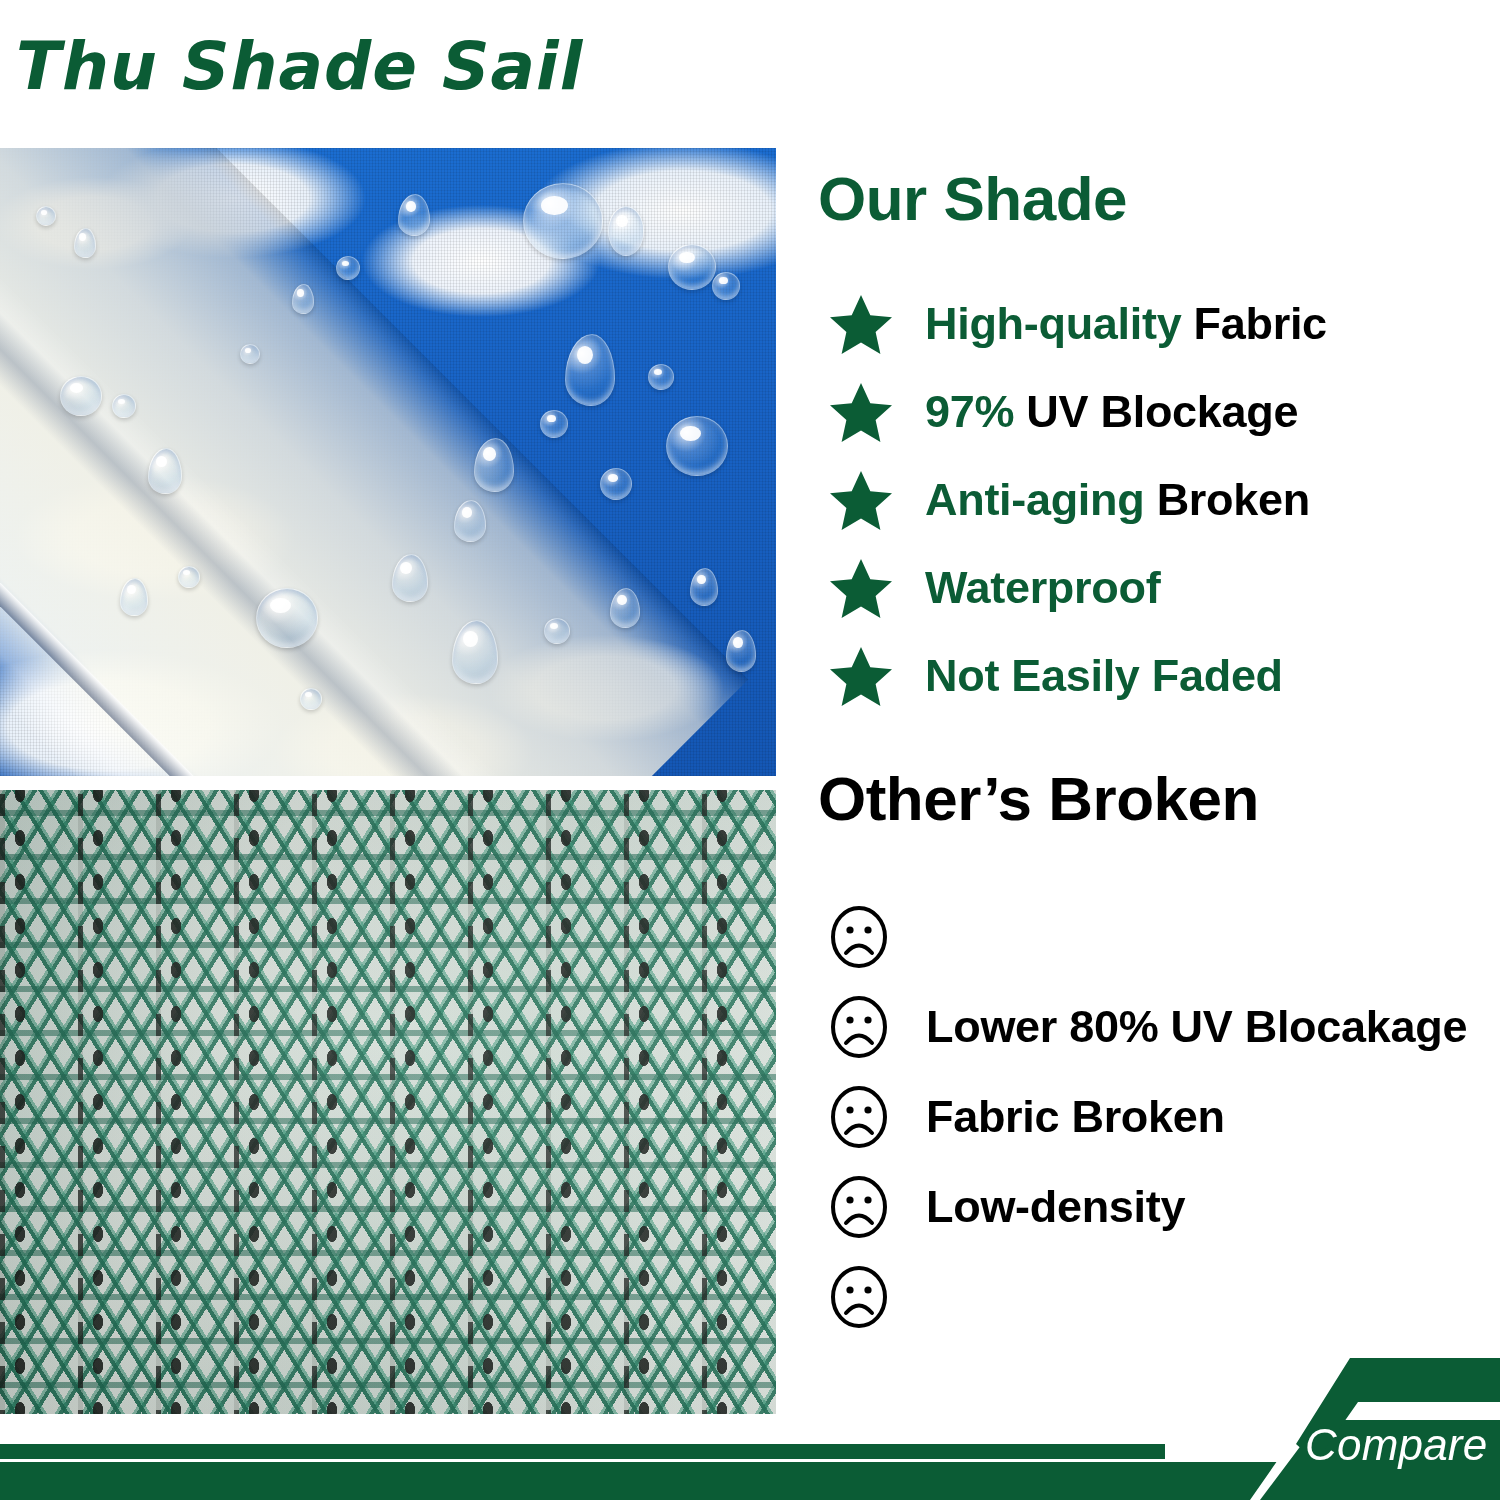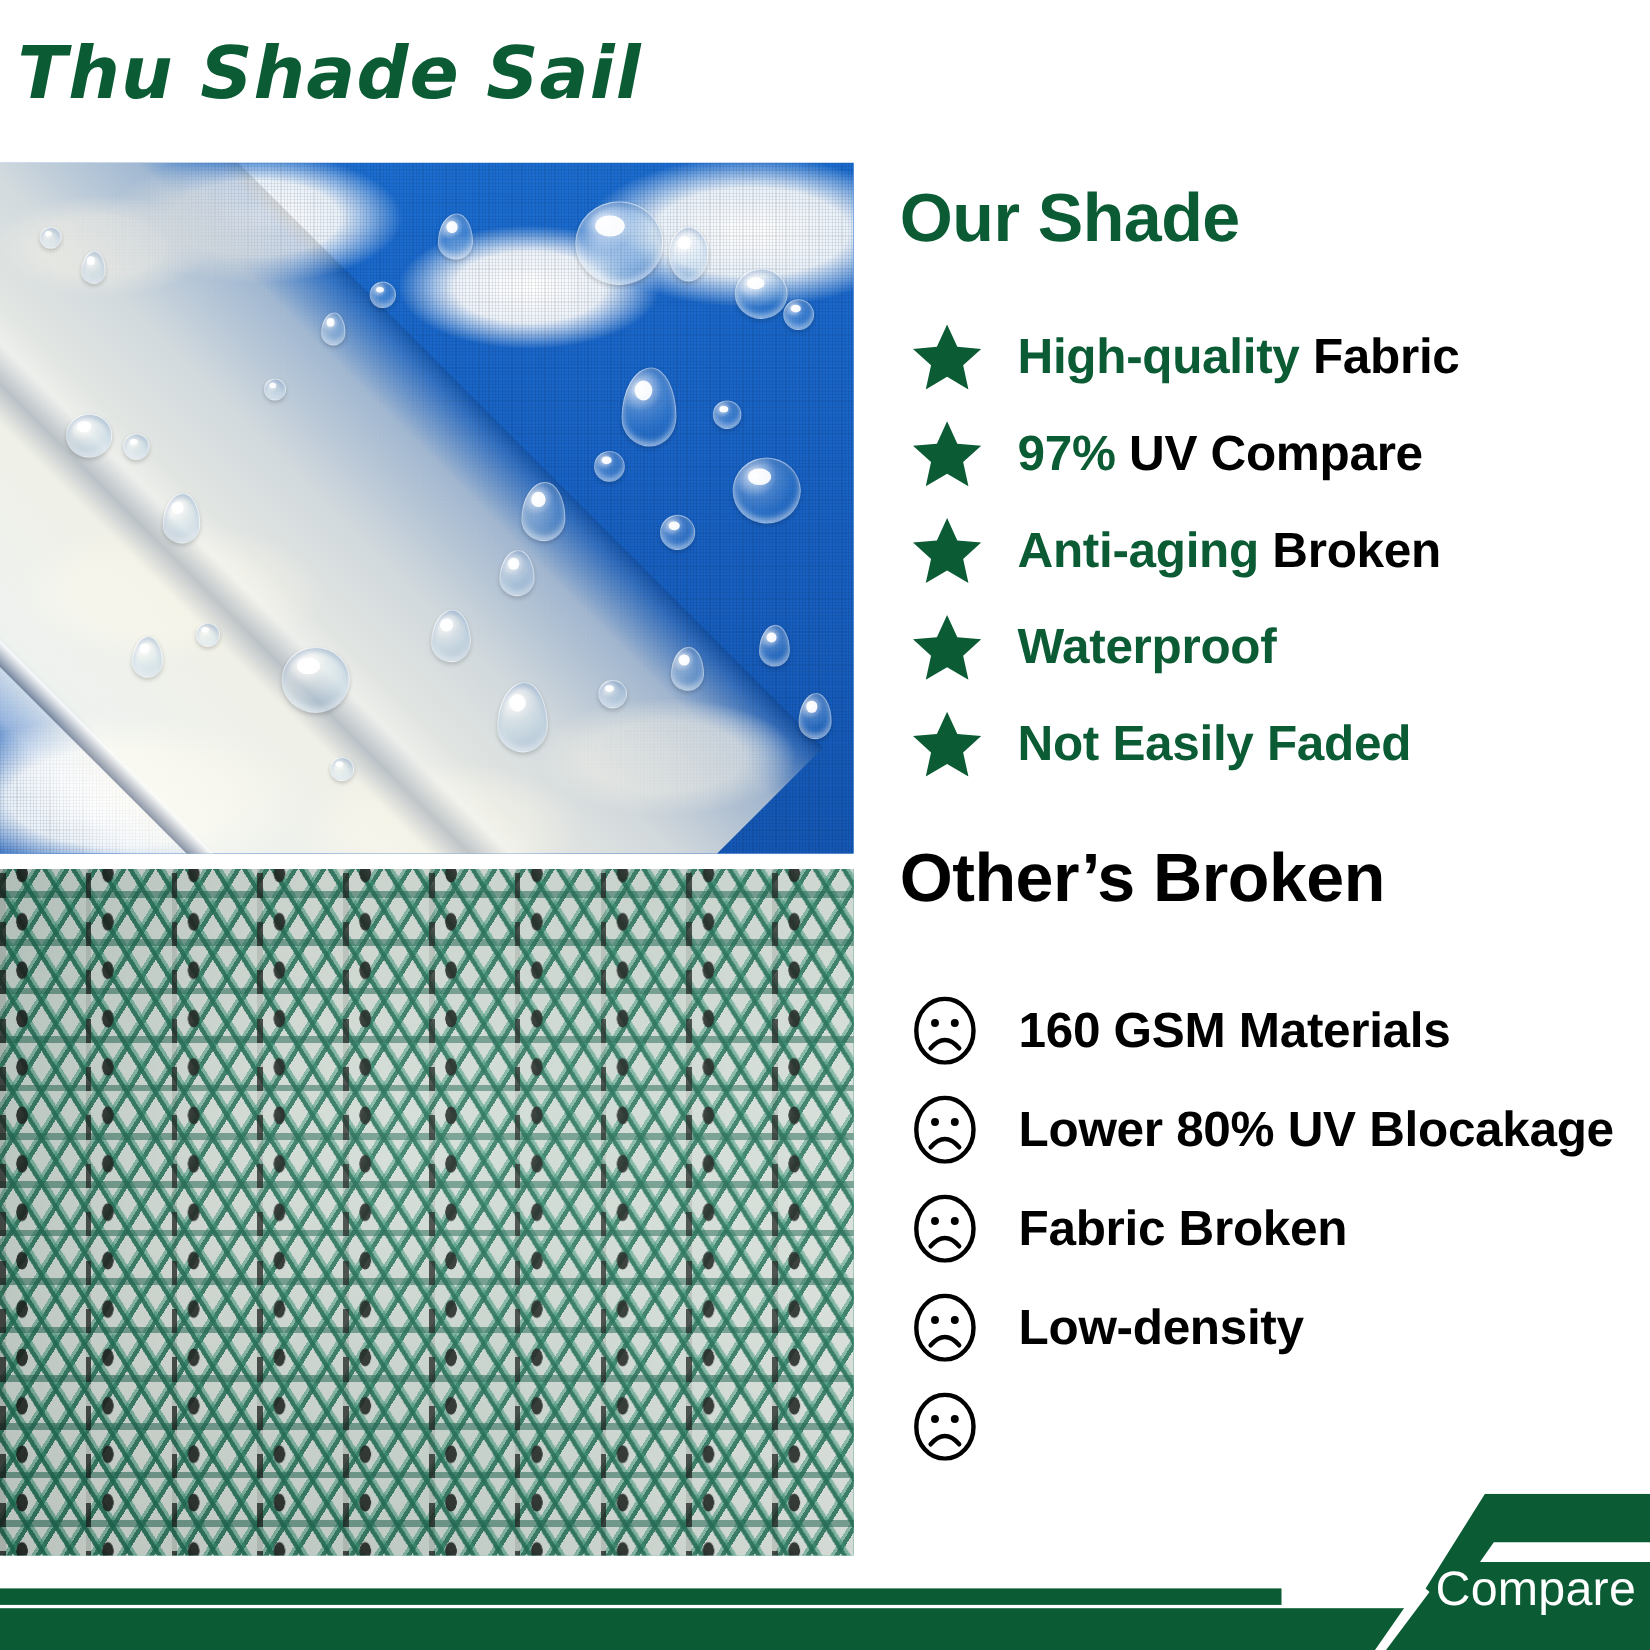--- a/index.html
+++ b/index.html
@@ -298,20 +298,21 @@
     left: 1305px;
     top: 1418px;
     width: 195px;
     height: 54px;
     color: #ffffff;
     font-size: 44px;
     font-weight: normal;
     line-height: 54px;
     white-space: nowrap;
     letter-spacing: 0.2px;
+    font-style: italic;
   }
 </style>
 </head>
 <body>
 
 <div id="page">
 
   <div id="title">Thu Shade Sail</div>
 
   <div class="photo" id="photo-top">
@@ -376,21 +377,21 @@
         </span>
         <span class="feature-text"><span class="txt-green">High-quality</span><span class="txt-black"> Fabric</span></span>
       </div>
 
       <div class="feature-row">
         <span class="bullet-icon">
           <svg width="62" height="60" viewBox="0 0 62 60">
               <polygon fill="#0b5c35" points="31,1 40.3,21.3 62,23.2 45.6,38.1 50.4,60 31,48.6 11.6,60 16.4,38.1 0,23.2 21.7,21.3"></polygon>
             </svg>
         </span>
-        <span class="feature-text"><span class="txt-green">97%</span><span class="txt-black"> UV Compare</span></span>
+        <span class="feature-text"><span class="txt-green">97%</span><span class="txt-black"> UV Blockage</span></span>
       </div>
 
       <div class="feature-row">
         <span class="bullet-icon">
           <svg width="62" height="60" viewBox="0 0 62 60">
               <polygon fill="#0b5c35" points="31,1 40.3,21.3 62,23.2 45.6,38.1 50.4,60 31,48.6 11.6,60 16.4,38.1 0,23.2 21.7,21.3"></polygon>
             </svg>
         </span>
         <span class="feature-text"><span class="txt-green">Anti-aging</span><span class="txt-black"> Broken</span></span>
       </div>
@@ -421,21 +422,20 @@
 
       <div class="feature-row">
         <span class="bullet-icon">
           <svg width="58" height="62" viewBox="0 0 58 62">
             <ellipse cx="29" cy="31" rx="26" ry="29" fill="none" stroke="#000" stroke-width="4"></ellipse>
             <circle cx="20" cy="24" r="3.6" fill="#000"></circle>
             <circle cx="38" cy="24" r="3.6" fill="#000"></circle>
             <path d="M16 47 Q29 32 42 47" fill="none" stroke="#000" stroke-width="4" stroke-linecap="round"></path>
           </svg>
         </span>
-        <span class="feature-text">160 GSM Materials</span>
       </div>
 
       <div class="feature-row">
         <span class="bullet-icon">
           <svg width="58" height="62" viewBox="0 0 58 62">
             <ellipse cx="29" cy="31" rx="26" ry="29" fill="none" stroke="#000" stroke-width="4"></ellipse>
             <circle cx="20" cy="24" r="3.6" fill="#000"></circle>
             <circle cx="38" cy="24" r="3.6" fill="#000"></circle>
             <path d="M16 47 Q29 32 42 47" fill="none" stroke="#000" stroke-width="4" stroke-linecap="round"></path>
           </svg>

